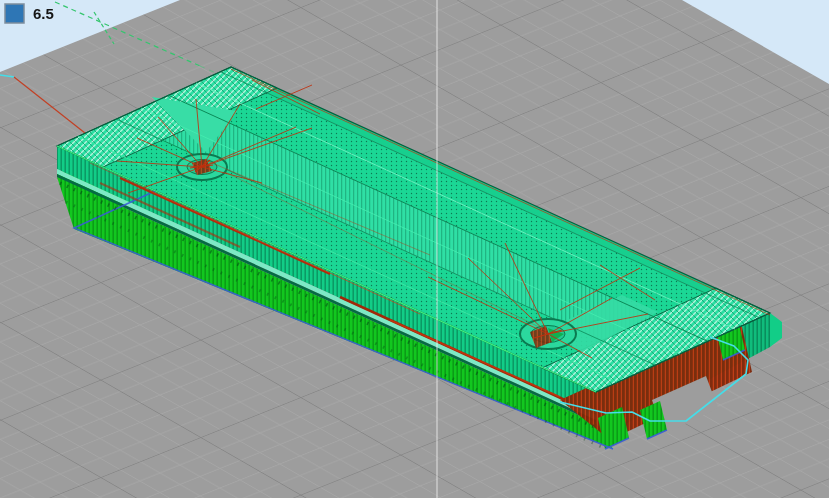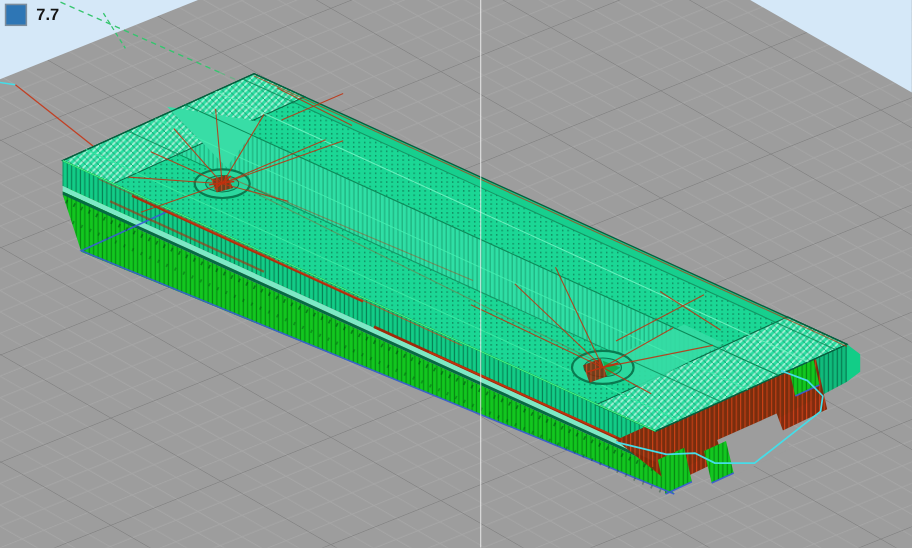--- a/index.html
+++ b/index.html
@@ -174,16 +174,16 @@
 
   <path d="M560,402 L606,413 L632,412 L650,421 L686,421 L746,374 L748,360 L734,346 L710,337" fill="none" stroke="#45dde8" stroke-width="1.6" stroke-linejoin="round"></path>
 
   <line x1="437" y1="0" x2="437" y2="498" stroke="#f2f2f2" stroke-width="1" opacity="0.8"></line>
 </svg>
 
   <div id="legend">
     <svg width="21" height="21">
       <rect x="1" y="1" width="19" height="19" fill="#2e76b5" stroke="#7d8d9c" stroke-width="1.5"></rect>
     </svg>
-    <span>7.7</span>
+    <span>6.5</span>
   </div>
 
 </div>
 
 </body></html>

